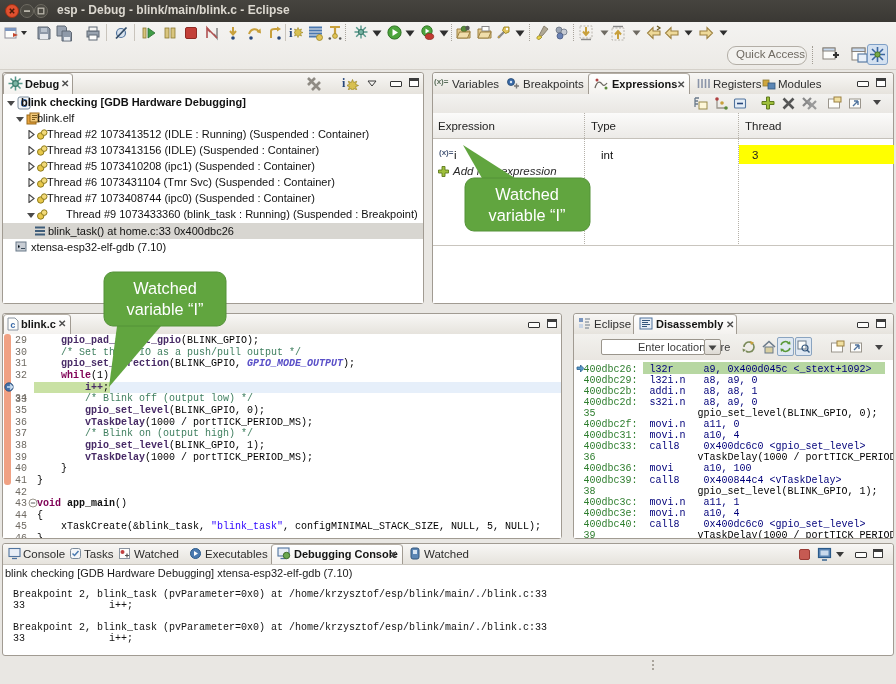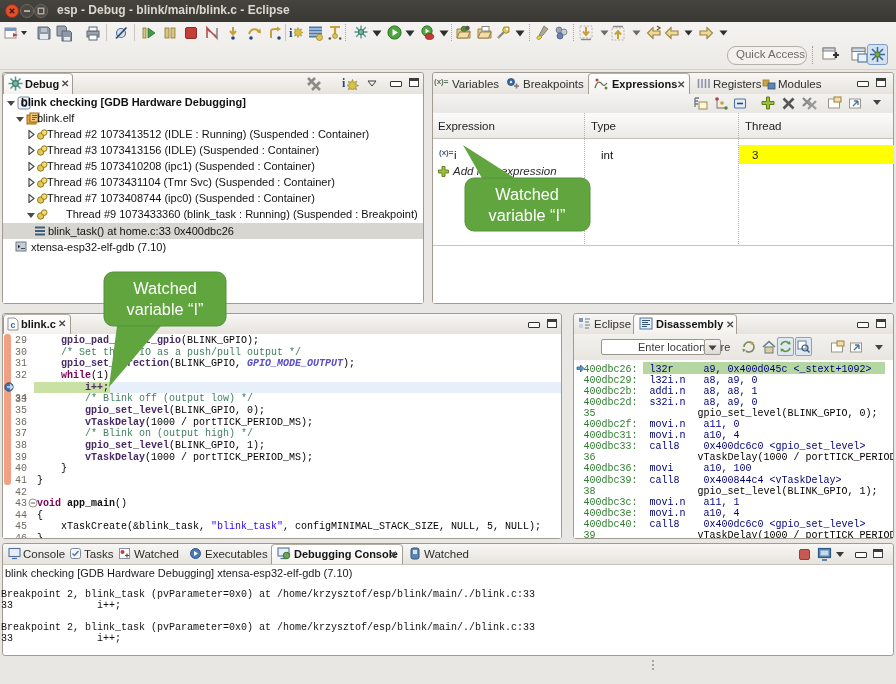--- a/index.html
+++ b/index.html
@@ -602,21 +602,21 @@
 <div class="abs" style="left:799px;top:549px;width:11px;height:11px;background:#c65a52;border:1px solid #9a3a34;border-radius:2px;box-sizing:border-box;"></div>
 <svg class="abs" style="left:817px;top:547px" width="15" height="14" viewBox="0 0 15 14">
     <rect x="1.5" y="1.5" width="12" height="9" fill="#5b86b5" stroke="#2a5a8a" stroke-width="1.2"></rect>
     <rect x="3.5" y="3.5" width="8" height="5" fill="#c8d9ec"></rect>
     <path d="M5 13 h5" stroke="#2a5a8a" stroke-width="1.4"></path>
   </svg>
 <div class="dd" style="left:836px;top:552px;"></div>
 <div class="minico" style="left:855px;top:550px;"></div>
 <div class="maxico" style="left:873px;top:549px;"></div>
 <div class="abs" style="left:5px;top:567px;font-size:11px;color:#1a1a1a;">blink checking [GDB Hardware Debugging] xtensa-esp32-elf-gdb (7.10)</div>
-<div class="abs mono" style="left:1px;top:589px;font-size:10px;line-height:11px;color:#111;white-space:pre;">Breakpoint 2, blink_task (pvParameter=0x0) at /home/krzysztof/esp/blink/main/./blink.c:33
+<div class="abs mono" style="left:13px;top:589px;font-size:10px;line-height:11px;color:#111;white-space:pre;">Breakpoint 2, blink_task (pvParameter=0x0) at /home/krzysztof/esp/blink/main/./blink.c:33
 33              i++;
 
 Breakpoint 2, blink_task (pvParameter=0x0) at /home/krzysztof/esp/blink/main/./blink.c:33
 33              i++;</div>
 
 <div class="abs" style="left:652px;top:660px;width:1px;height:10px;border-left:2px dotted #a9a49c;"></div>
 
 <svg class="abs" style="left:95px;top:263px;overflow:visible" width="150" height="135" viewBox="0 0 150 135">
  <path d="M22 63 L66 63 L14 124 Z" fill="#61a53f"></path>
  <rect x="9" y="9" width="122" height="54" rx="9" fill="#61a53f" stroke="#549238" stroke-width="1"></rect>

